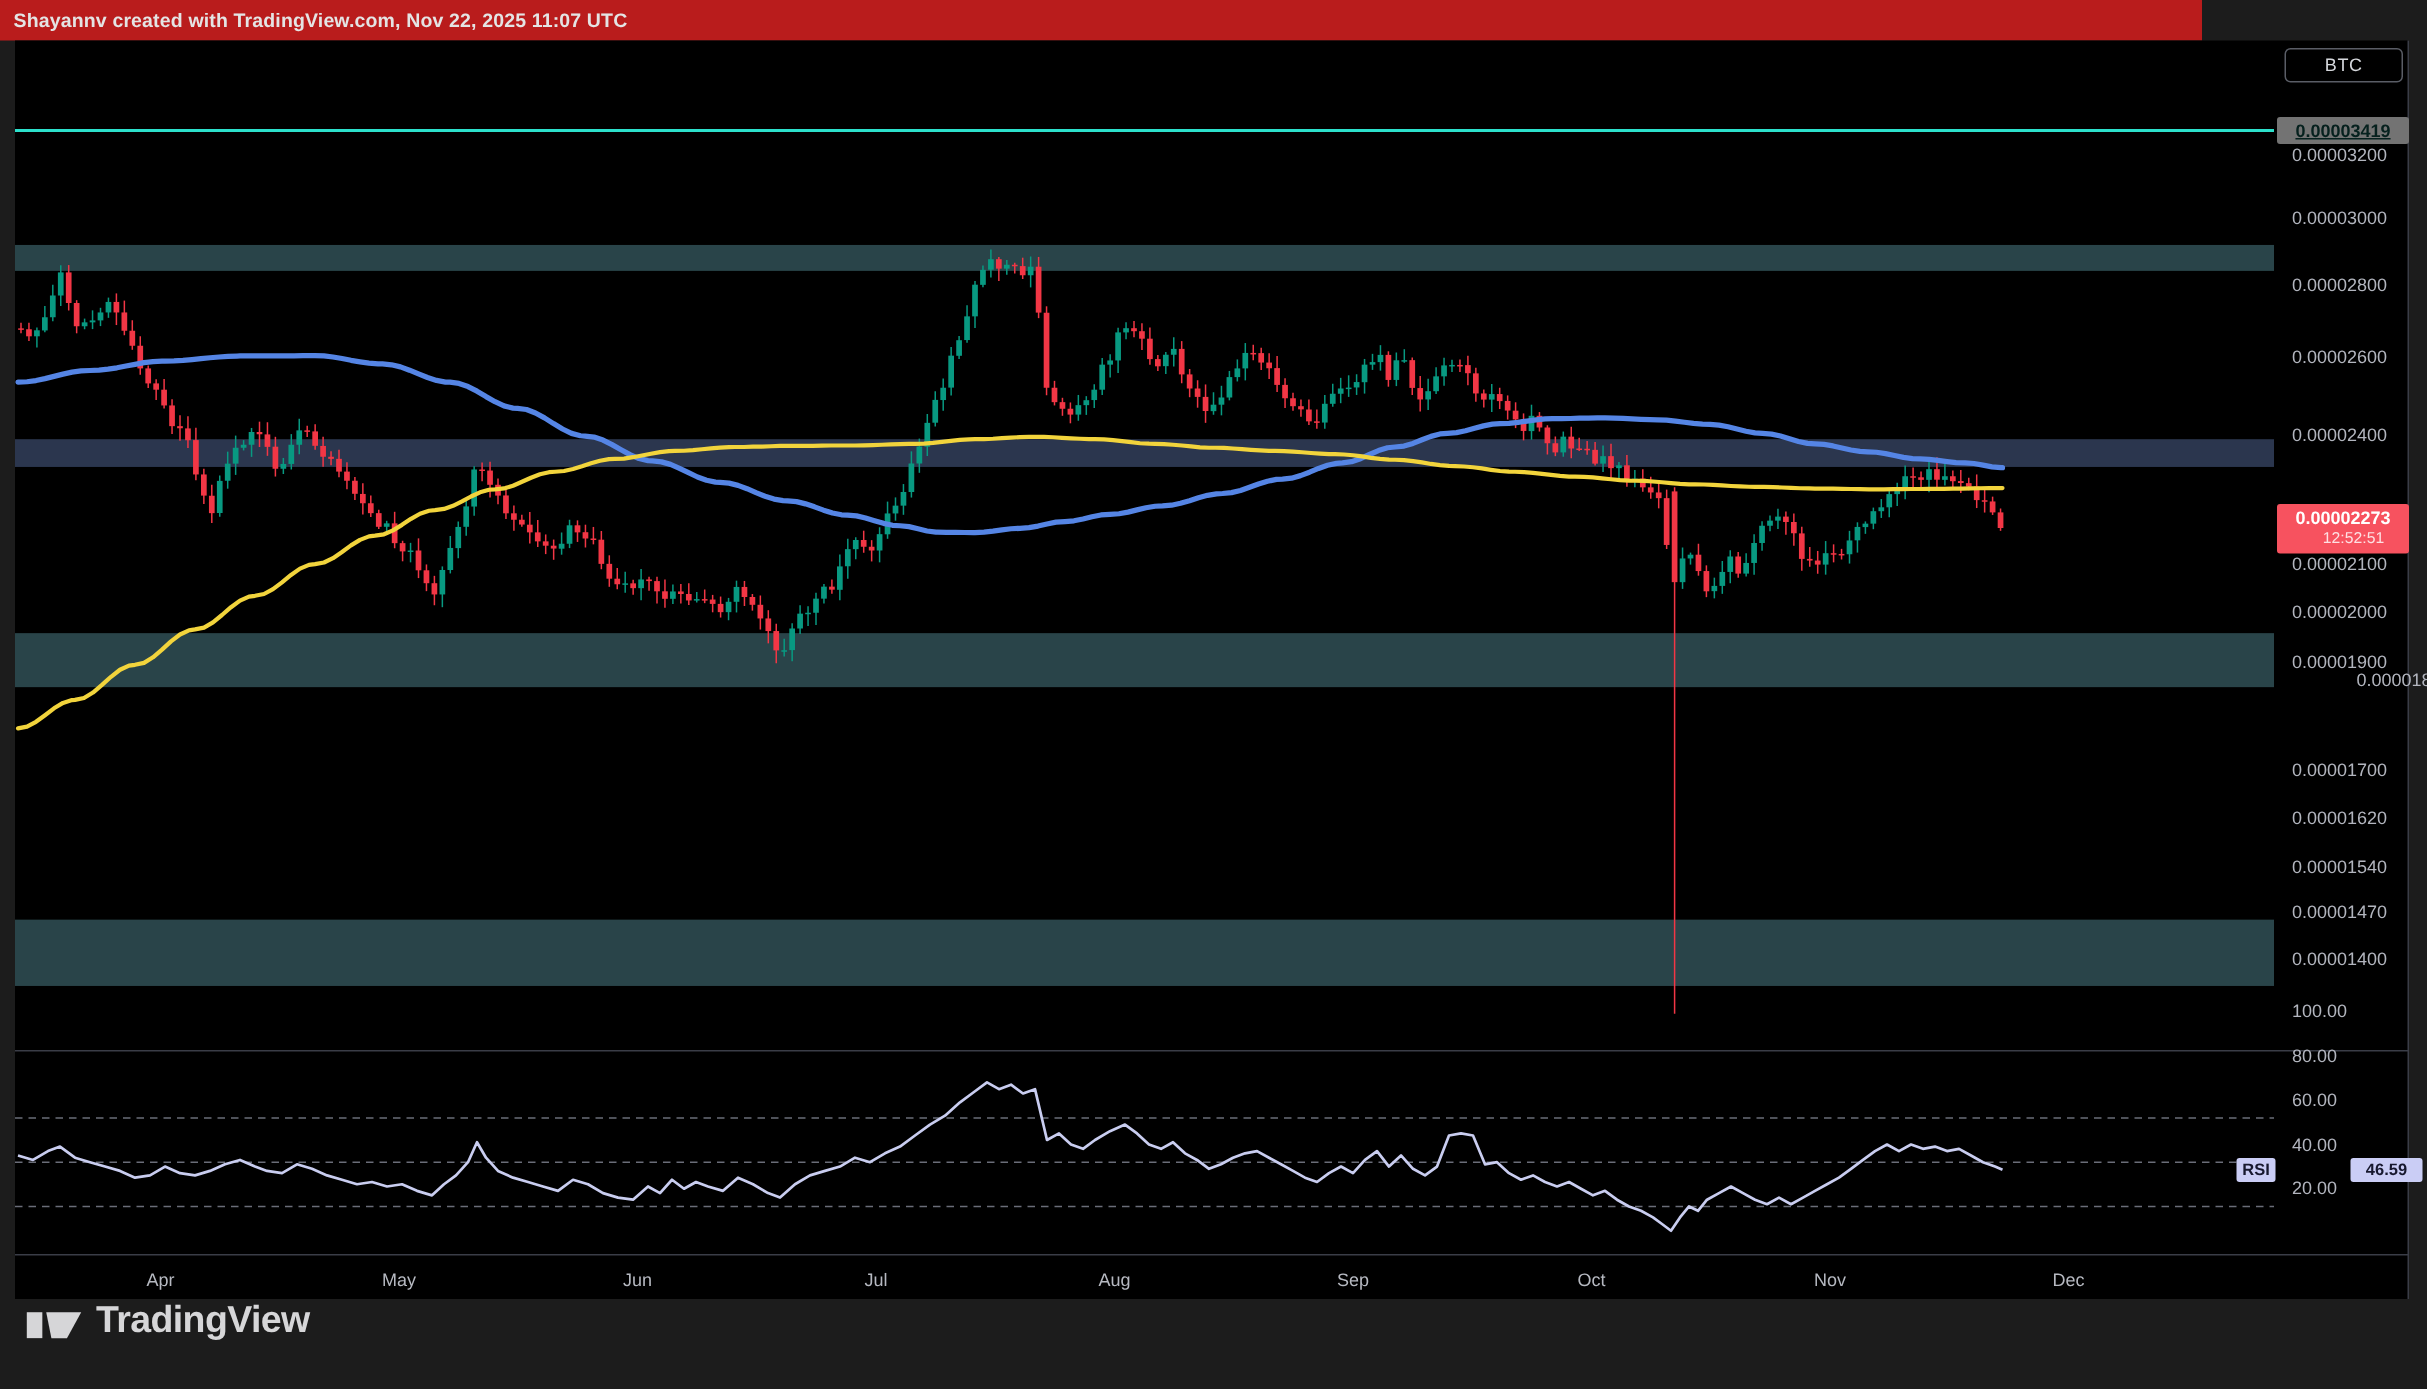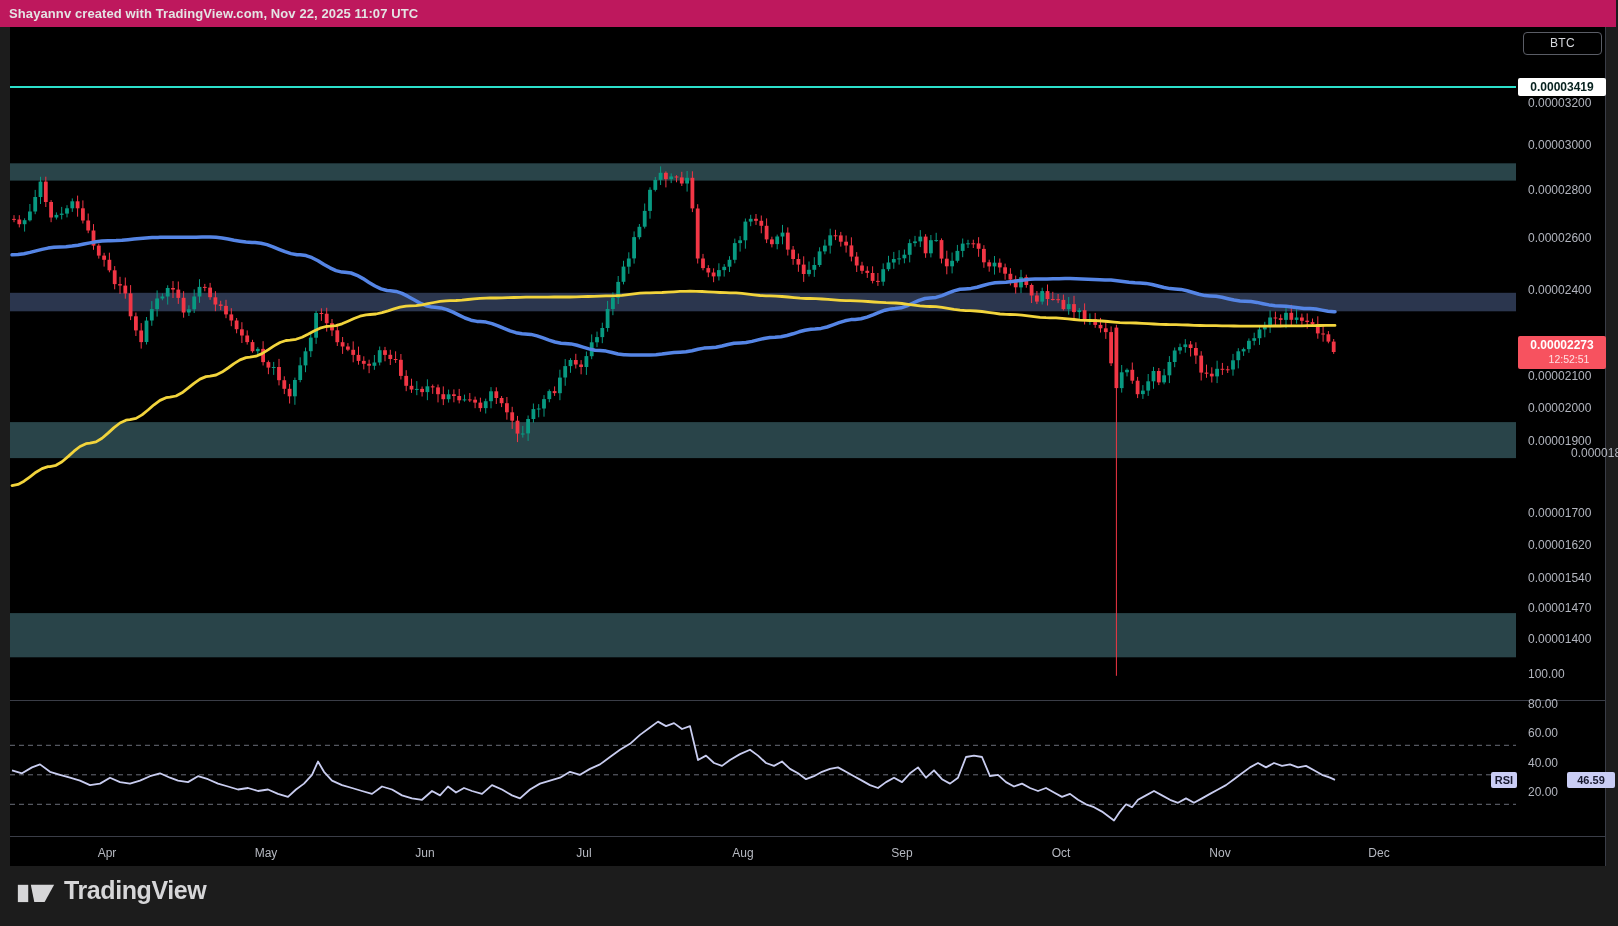--- a/index.html
+++ b/index.html
@@ -1,19 +1,19 @@
 <!DOCTYPE html>
 <html><head>
 <meta charset="utf-8">
 <style>
   * { margin:0; padding:0; box-sizing:border-box; }
   html,body { width:1618px; height:926px; background:#1c1c1c; overflow:hidden;
               font-family:"Liberation Sans", sans-serif; }
-  .topbar { position:absolute; left:0; top:0; width:1616px; height:27px;
-            background:#be185d; color:#e4e4e4; font-size:13px; font-weight:600;
+  .topbar { position:absolute; left:0; top:0; width:1468px; height:27px;
+            background:#b91c1c; color:#e4e4e4; font-size:13px; font-weight:600;
             line-height:27px; padding-left:9px; letter-spacing:.1px; }
   .chart { position:absolute; left:10px; top:27px; width:1596px; height:839px;
            background:#000; border-right:1px solid #3a3d47; }
   .chart svg { position:absolute; left:0; top:0; }
   .overlay { position:absolute; left:0; top:0; width:100%; height:100%; }
   .axis-label { position:absolute; left:1518px; font-size:12px; color:#b2b5be;
                 white-space:nowrap; line-height:16px; }
   .month-label { position:absolute; top:819px; font-size:12px; color:#b6b9c1;
                  transform:translateX(-50%); line-height:14px; }
   .px-label { position:absolute; left:1508px; width:88px; text-align:center;
@@ -23,21 +23,21 @@
   .red-label { height:33px; color:#fff; padding-top:2px; }
   .red-label .l1 { font-size:12px; font-weight:600; line-height:15px; }
   .red-label .l2 { font-size:10.5px; line-height:13px; color:rgba(255,255,255,.82);margin-left:14px; }
   .rsi-badge { position:absolute; height:16px; line-height:16px; font-size:11px;
                font-weight:600; color:#17182e; text-align:center; border-radius:2px; }
   .btc-btn { position:absolute; left:1513px; top:5px; width:79px; height:23px;
              border:1px solid #5a5d66; border-radius:4px; color:#d6d8dd;
              font-size:12px; line-height:21px; text-align:center;
              letter-spacing:.4px; cursor:pointer; background:transparent; }
   .bottombar { position:absolute; left:0; top:866px; width:1618px; height:48px;
-               background:#1c1c1c; display:flex; align-items:center; padding-left:17px; }
+               background:#1c1c1c; display:flex; align-items:flex-start; padding-left:17px; }
   .tv-logo-text { color:#d6d6d8; font-size:25px; font-weight:700;
                   letter-spacing:-0.4px; margin-left:9px; }
 </style>
 </head>
 <body>
 
 <div class="topbar">
   <span>Shayannv created with TradingView.com, Nov 22, 2025 11:07 UTC</span>
 </div>
 
@@ -587,21 +587,21 @@
       <div class="month-label" style="left: 892px;">Sep</div>
       <div class="month-label" style="left: 1051px;">Oct</div>
       <div class="month-label" style="left: 1210px;">Nov</div>
       <div class="month-label" style="left: 1369px;">Dec</div>
     </div>
 
   <div class="btc-btn">
     <span>BTC</span>
   </div>
 
-  <div class="px-label cyan-label" id="cyanLabel" style="background: #ffffff; top: 51px;">
+  <div class="px-label cyan-label" id="cyanLabel" style="background: #737373; top: 51px; text-decoration: underline;">
     <span>0.00003419</span>
   </div>
 
   <div class="px-label red-label" id="redLabel" style="background: rgb(247, 82, 95); top: 309px;">
     <div class="l1">0.00002273</div>
     <div class="l2">12:52:51</div>
   </div>
 
   <div class="rsi-badge" id="rsiNameBadge" style="left: 1481px; width: 26px; top: 745px; background: rgb(202, 205, 245);">
     <span>RSI</span>

